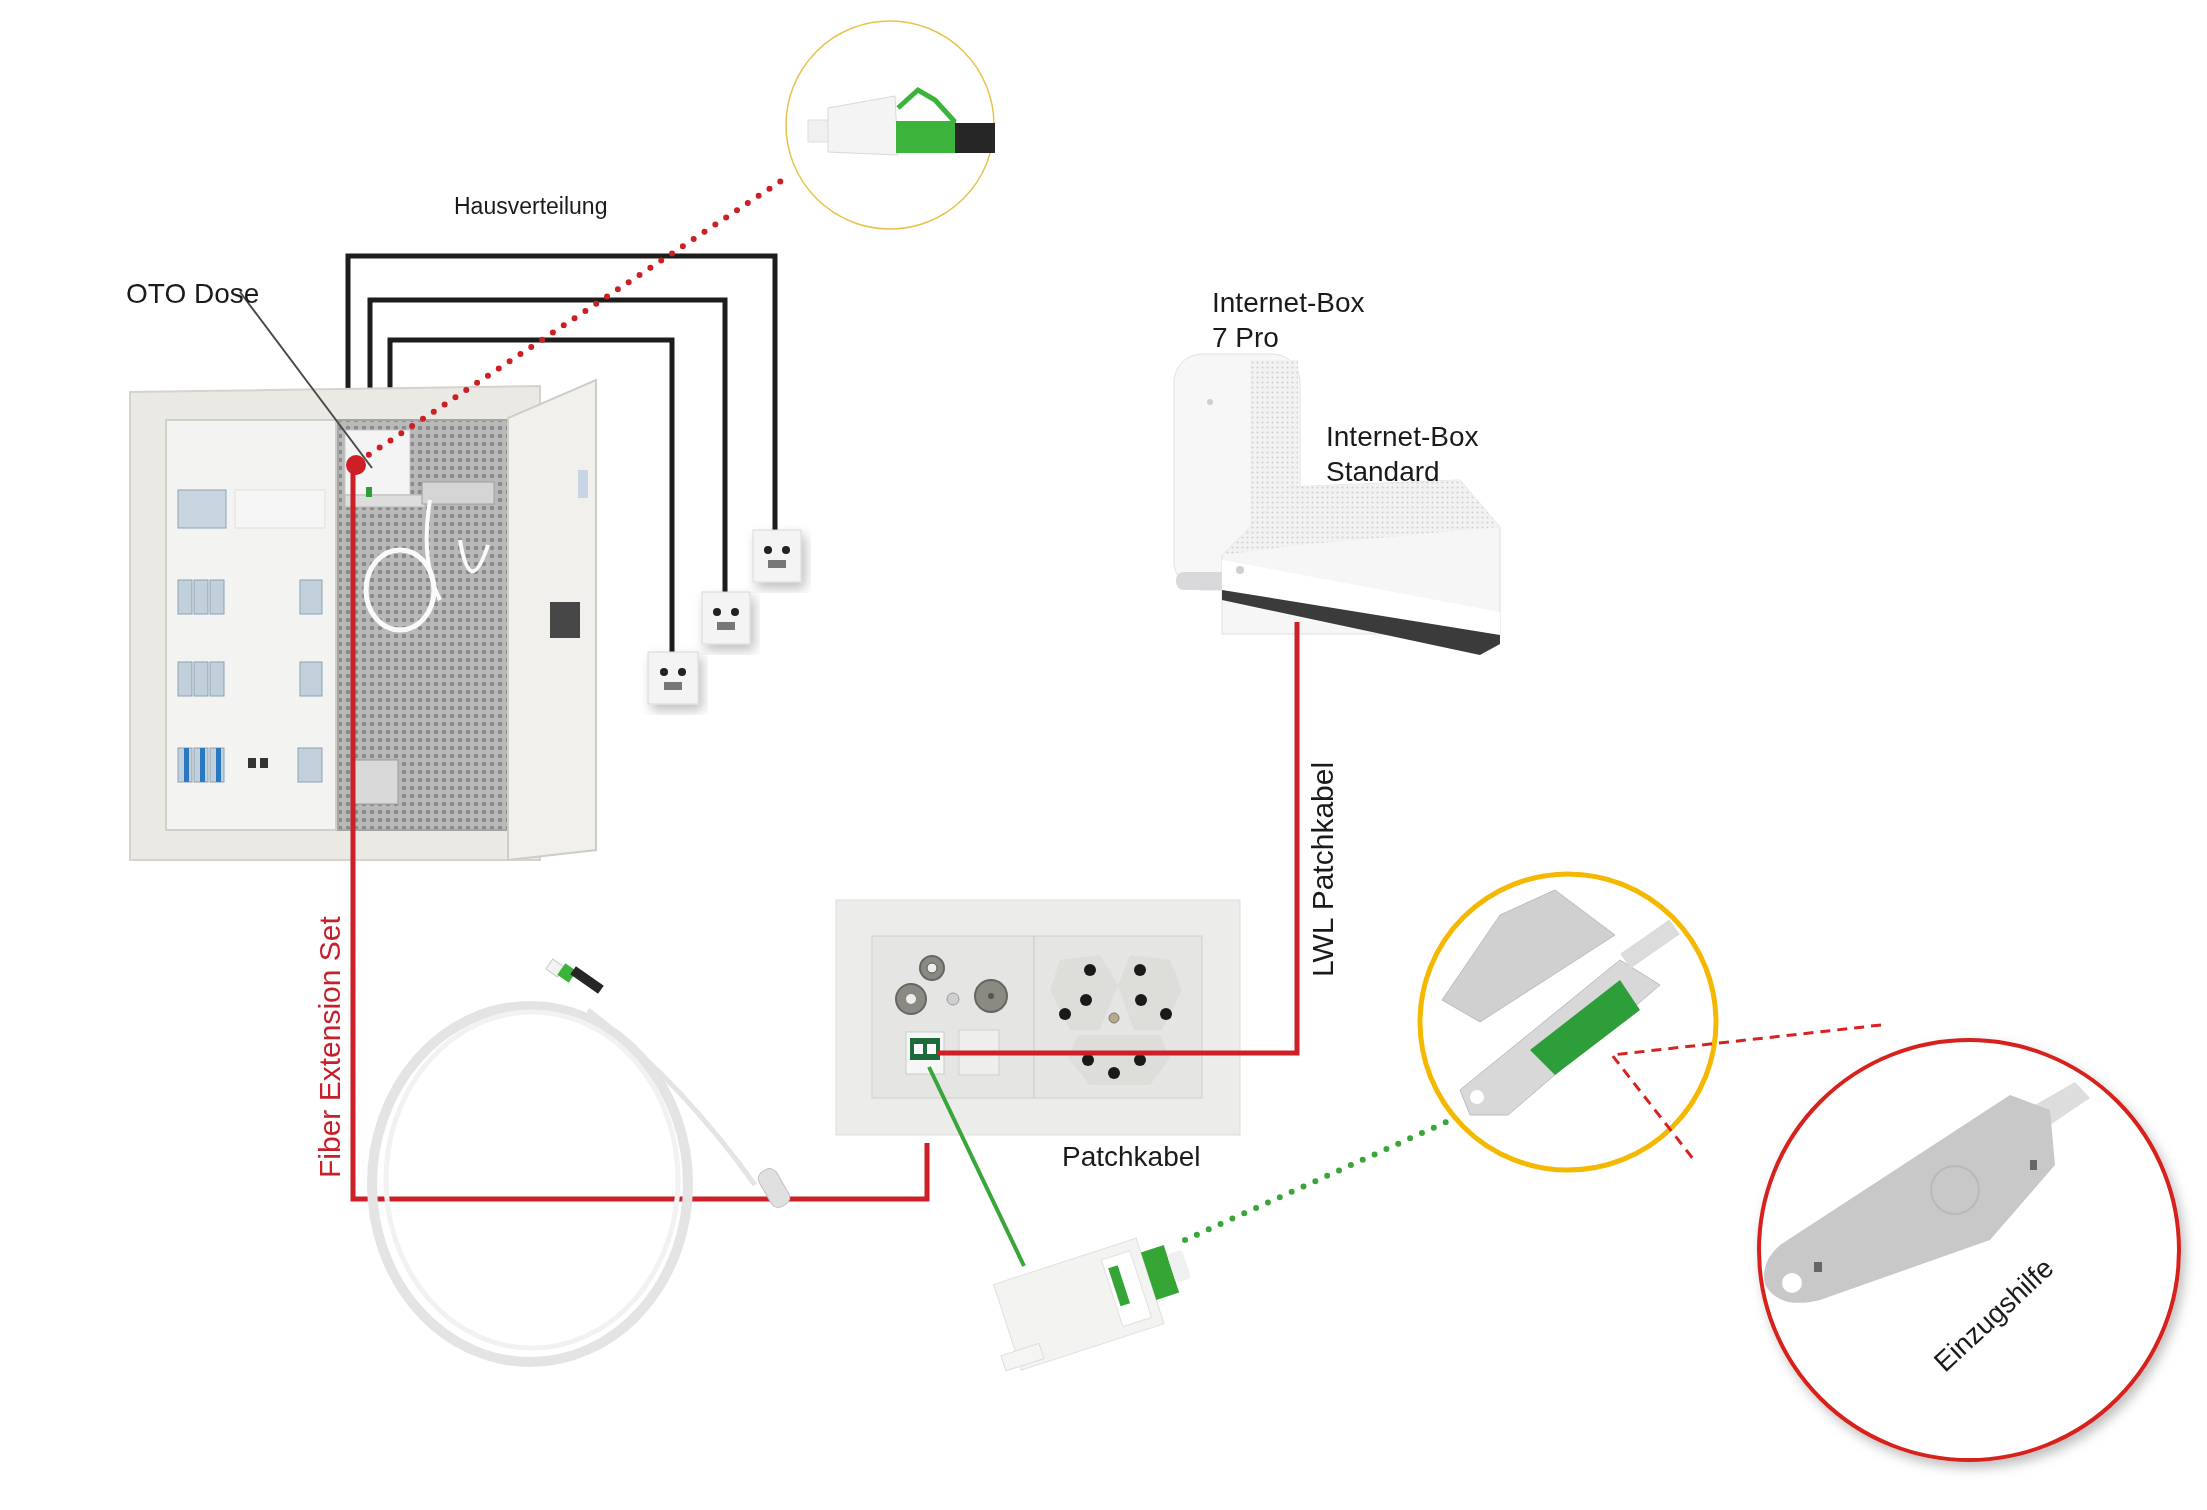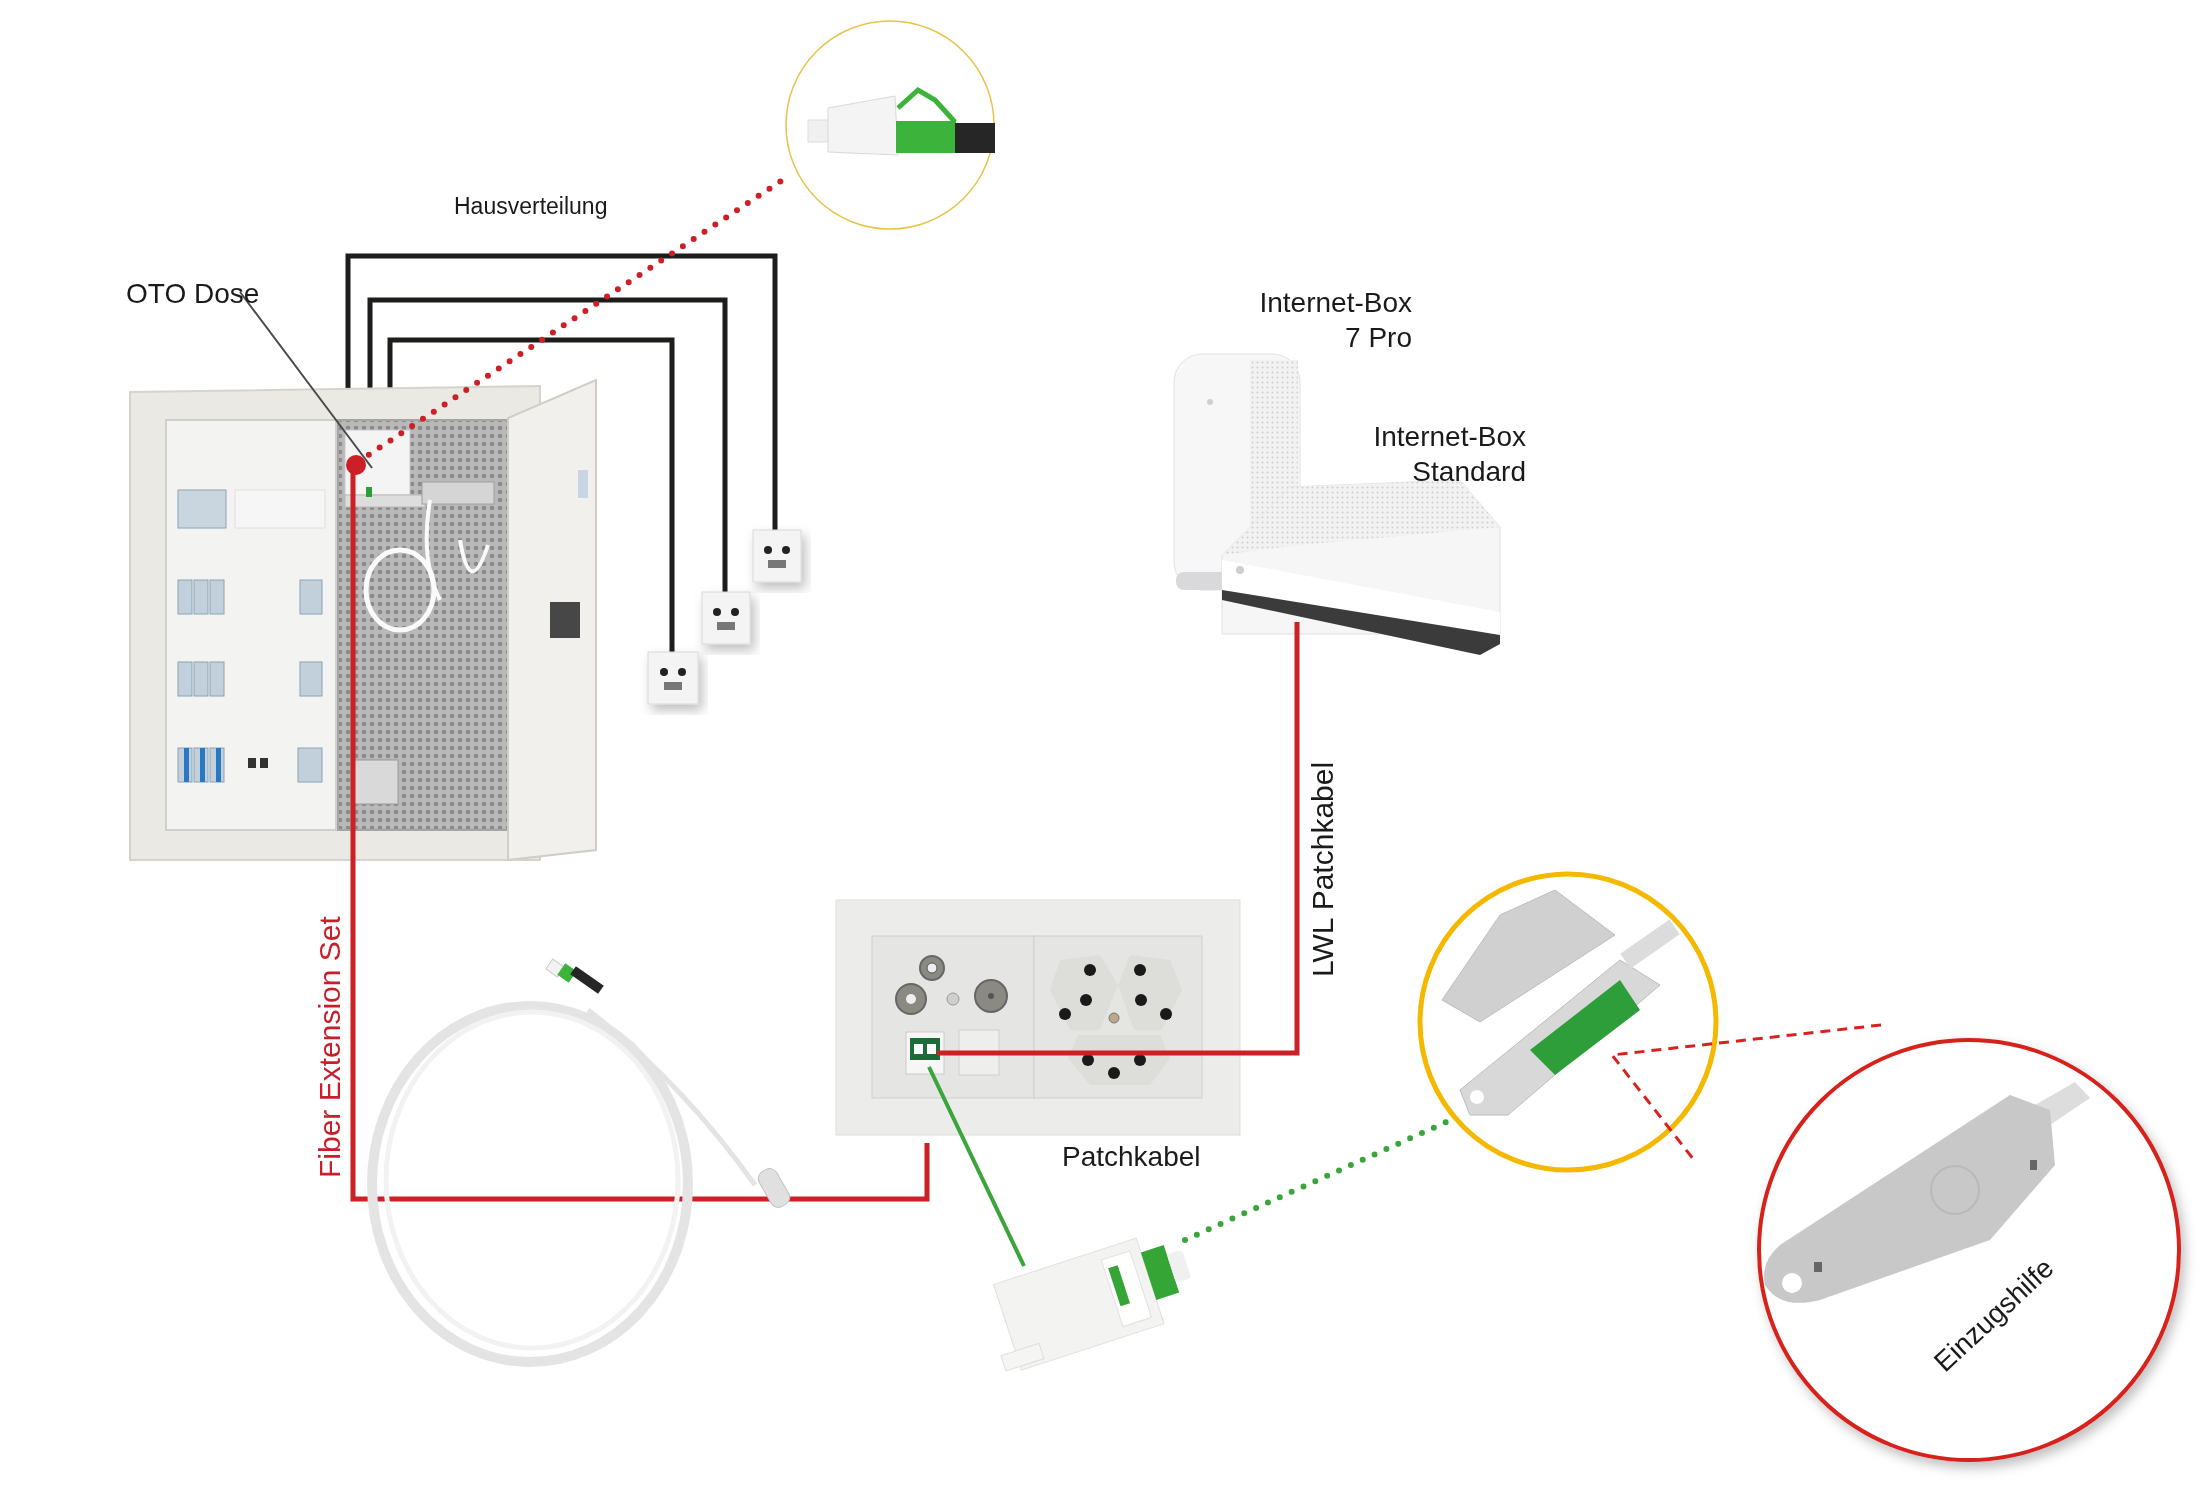--- a/index.html
+++ b/index.html
@@ -1,19 +1,19 @@
 <!DOCTYPE html>
 <html><head>
 <meta charset="utf-8">
 <style>
   html,body{margin:0;padding:0;background:#ffffff;}
   body{width:2207px;height:1510px;position:relative;overflow:hidden;font-family:"Liberation Sans",sans-serif;}
   #stage{position:absolute;left:0;top:0;width:2207px;height:1510px;}
   .lbl{position:absolute;color:#1a1a1a;font-family:"Liberation Sans",sans-serif;white-space:nowrap;}
-  .lbl-center{text-align:right;line-height:1.25;}
+  .lbl-center{text-align:left;line-height:1.25;}
   .rot-up{transform-origin:left top;transform:rotate(-90deg);}
 </style>
 </head>
 <body>
 
 <svg id="stage" viewBox="0 0 2207 1510" xmlns="http://www.w3.org/2000/svg">
   <defs>
     <pattern id="perf" width="8" height="8" patternUnits="userSpaceOnUse">
       <rect width="8" height="8" fill="#b9b9b9"></rect>
       <circle cx="4" cy="4" r="2.3" fill="#8a8a8a"></circle>

